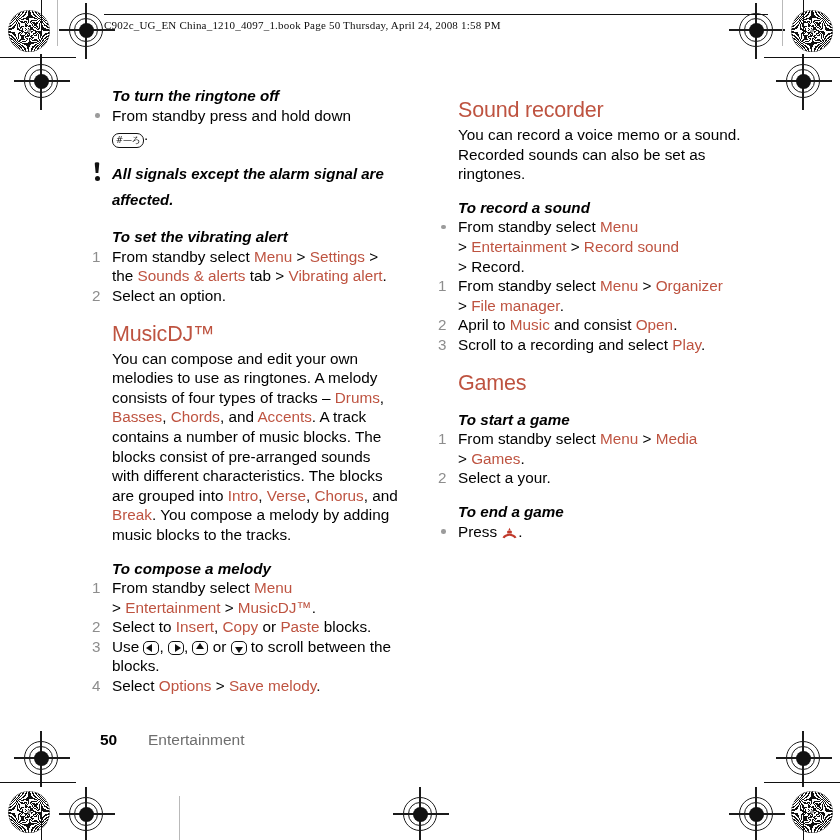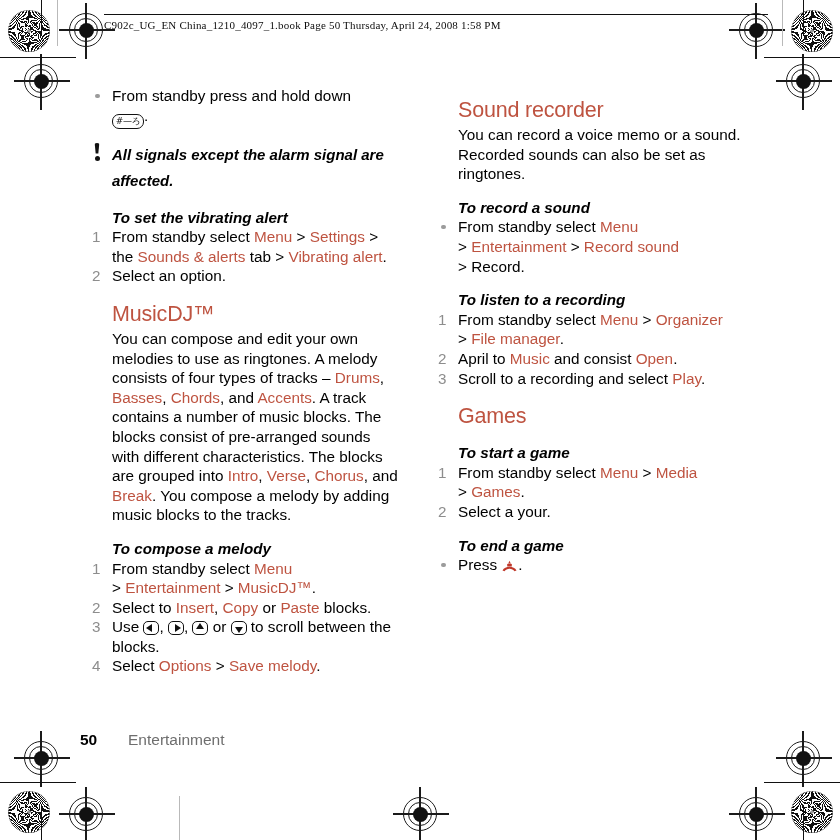--- a/index.html
+++ b/index.html
@@ -223,21 +223,21 @@
     display: inline-block;
     vertical-align: -2px;
     width: 17px; height: 12px;
     position: relative;
   }
   .endcall svg { display: block; }
 
   
   .footer {
     position: absolute;
-    left: 80px;
+    left: 100px;
     top: 730px;
     font-size: 15.5px;
     line-height: 20px;
   }
   .footer .pno {
     font-weight: bold;
     color: #000;
     display: inline-block;
     width: 48px;
   }
@@ -305,20 +305,21 @@
 <div class="mark thinrule" style="left:782px; top:0px; width:1px; height:46px;"></div>
 <div class="mark thinrule" style="left:179px; top:796px; width:1px; height:44px;"></div>
 
 <div class="headrule"></div>
 <div class="pagehead">C902c_UG_EN China_1210_4097_1.book  Page 50  Thursday, April 24, 2008  1:58 PM</div>
 
 <div class="content">
 
   <div class="col col-left">
 
+    <div class="h2 first">To turn the ringtone off</div>
 
     <div class="step">
       <span class="bullet"></span>
       <span><span>From standby press and hold down</span><br>
       <span class="key key-hash">#—ろ</span><span>.</span></span>
     </div>
 
     <div class="note">
       <span class="excl">
           <span class="stem"></span>
@@ -373,21 +374,20 @@
 
     <div class="para">You can record a voice memo or a sound. Recorded sounds can also be set as ringtones.</div>
 
     <div class="h2">To record a sound</div>
 
     <div class="step">
       <span class="bullet"></span>
       <span><span>From standby select </span><span class="red">Menu</span><br><span> &gt; </span><span class="red">Entertainment</span><span> &gt; </span><span class="red">Record sound</span><br><span> &gt; Record.</span></span>
     </div>
 
-    <div class="h2">To listen to a recording</div>
 
     <div class="step">
       <span class="num">1</span>
       <span><span>From standby select </span><span class="red">Menu</span><span> &gt; </span><span class="red">Organizer</span><br><span> &gt; </span><span class="red">File manager</span><span>.</span></span>
     </div>
 
     <div class="step">
       <span class="num">2</span>
       <span><span>April to </span><span class="red">Music</span><span> and consist </span><span class="red">Open</span><span>.</span></span>
     </div>

